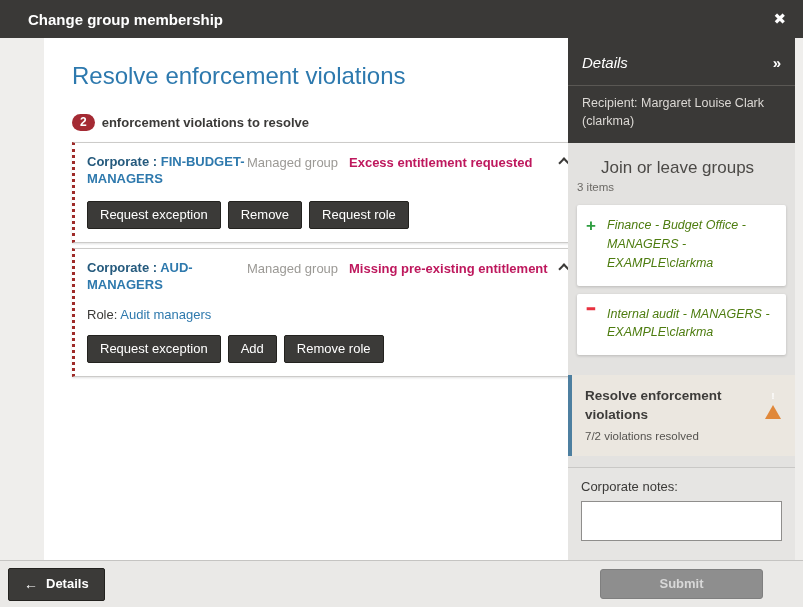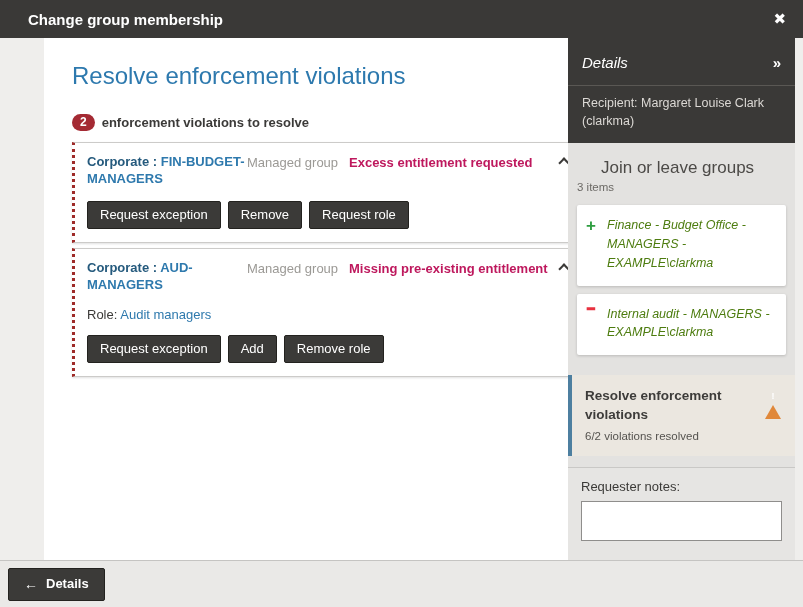--- a/index.html
+++ b/index.html
@@ -188,38 +188,39 @@
             </div>
 
             <div class="group-item">
               <span class="gi-icon remove">−</span>
               <span class="gi-label">Internal audit - MANAGERS - EXAMPLE\clarkma</span>
             </div>
           </div>
 
           <div class="status-box">
             <div class="sb-title">Resolve enforcement violations</div>
-            <div class="sb-progress">6/2 violations resolved</div>
+            <div class="sb-progress">7/2 violations resolved</div>
             <span class="warning-icon">
               <span class="tri"></span>
               <span class="excl">!</span>
             </span>
           </div>
 
           <div class="sidebar-spacer"></div>
 
           <div class="notes-section">
-            <div class="notes-label">Requester notes:</div>
+            <div class="notes-label">Corporate notes:</div>
             <textarea class="notes-input" style=""></textarea>
           </div>
         </div>
       </div>
     </div>
   </div>
 
   <div class="footer">
     <button class="btn-previous">
       <span class="arrow">←</span>
       <span>Details</span>
     </button>
+    <button class="btn-submit">Submit</button>
   </div>
 
 </div>
 
 </body></html>

